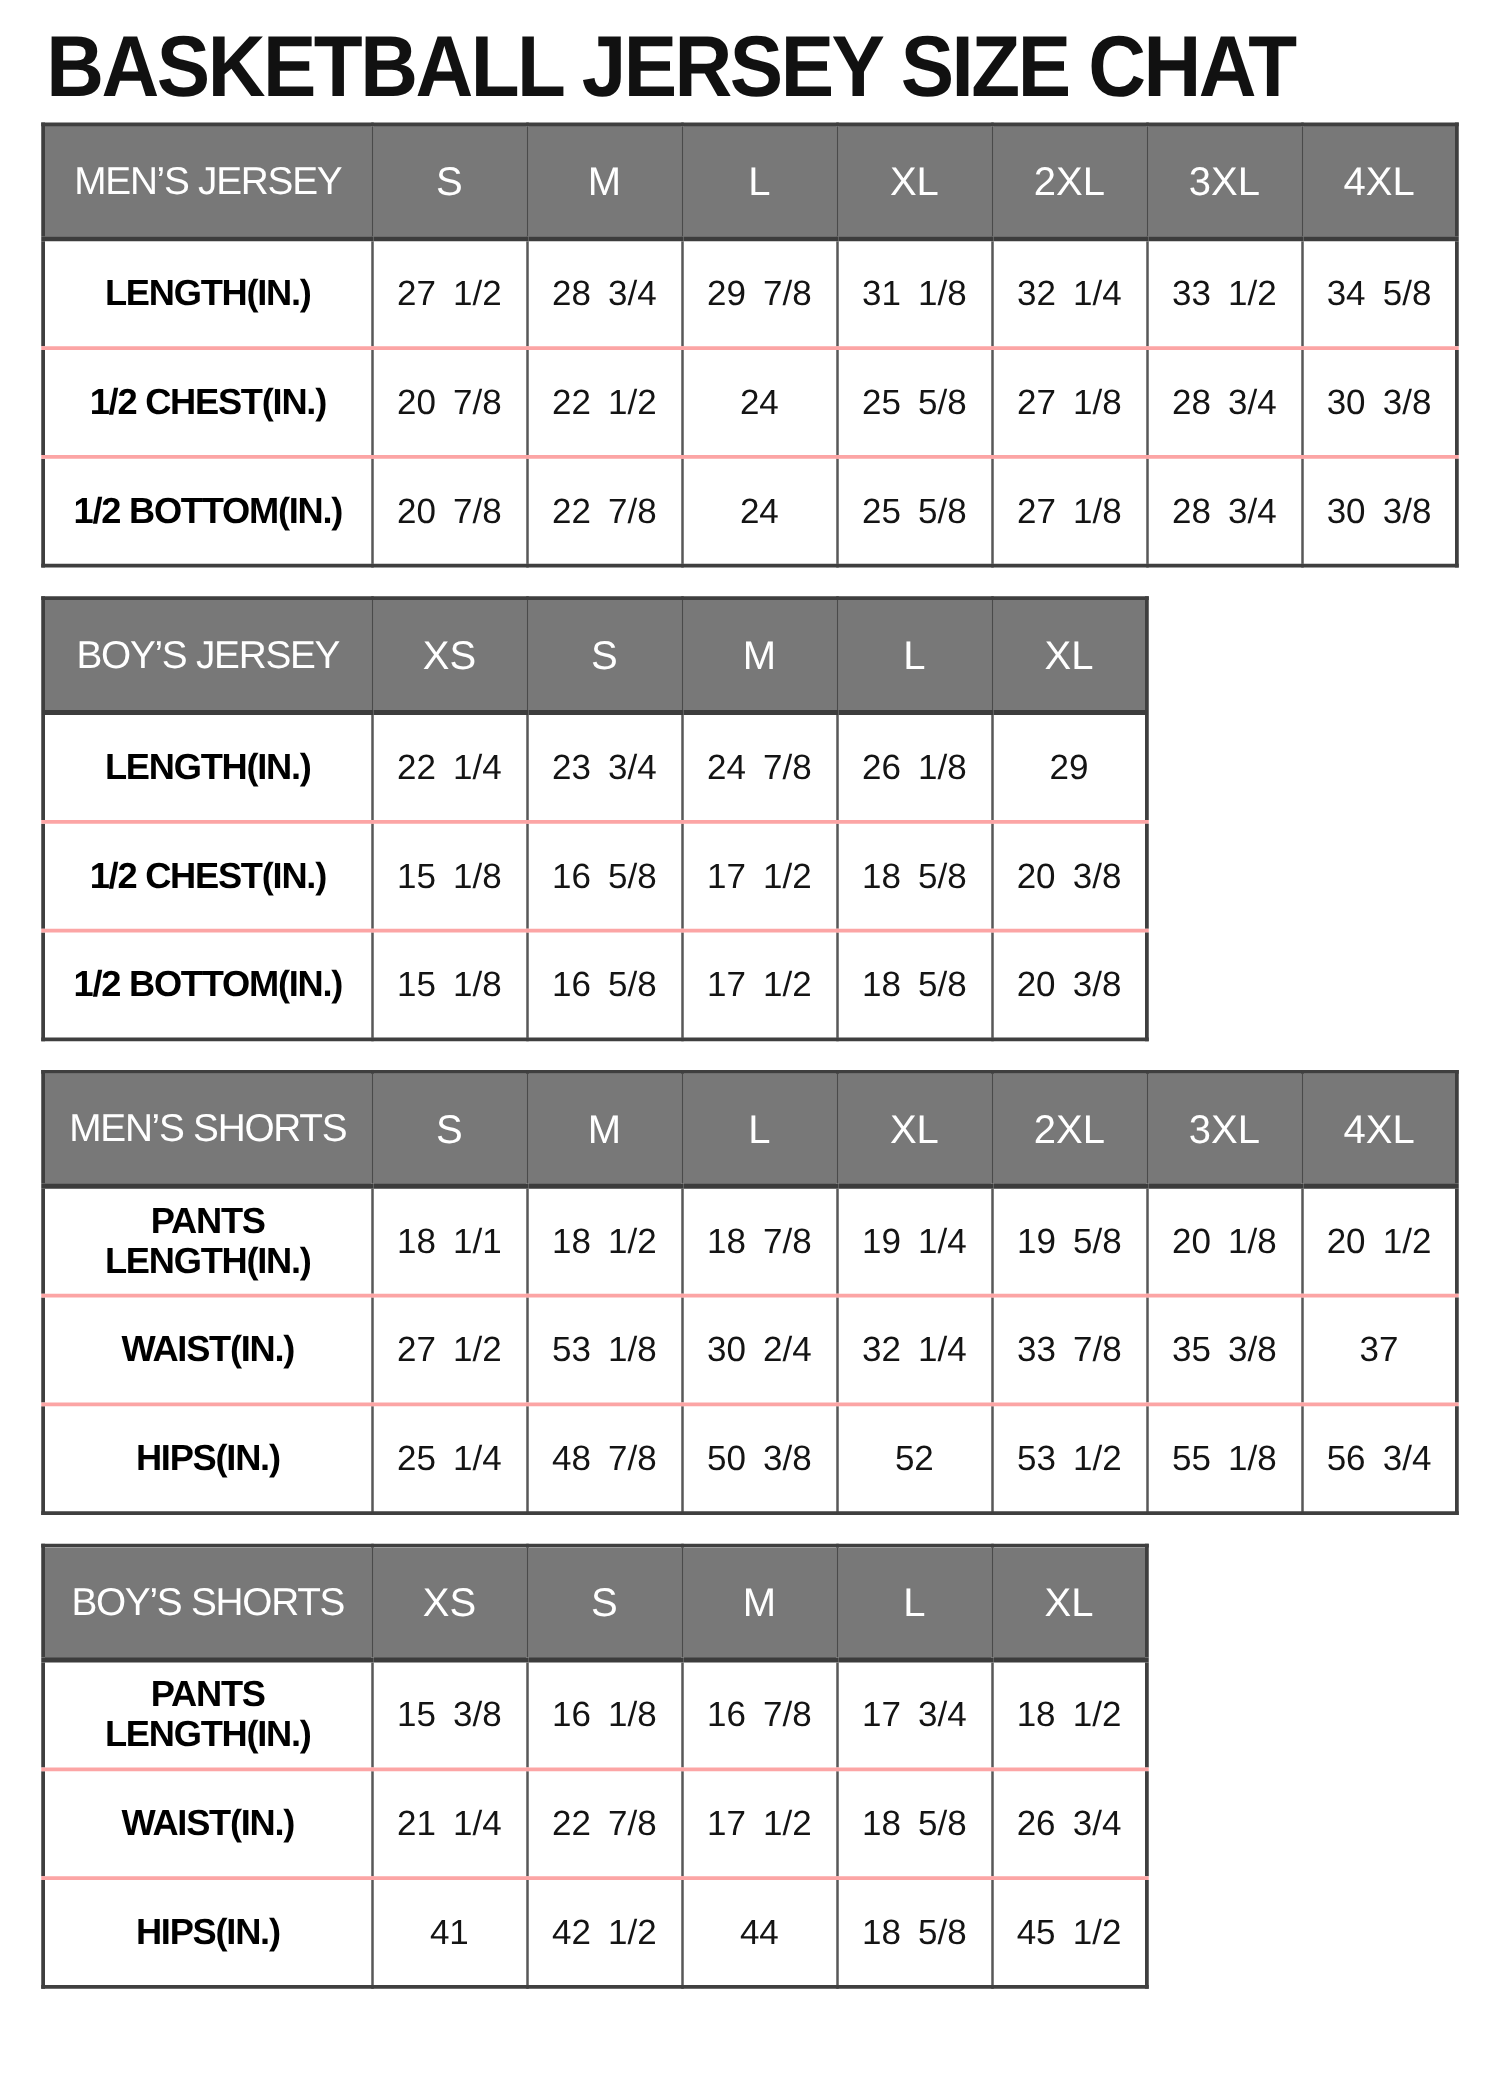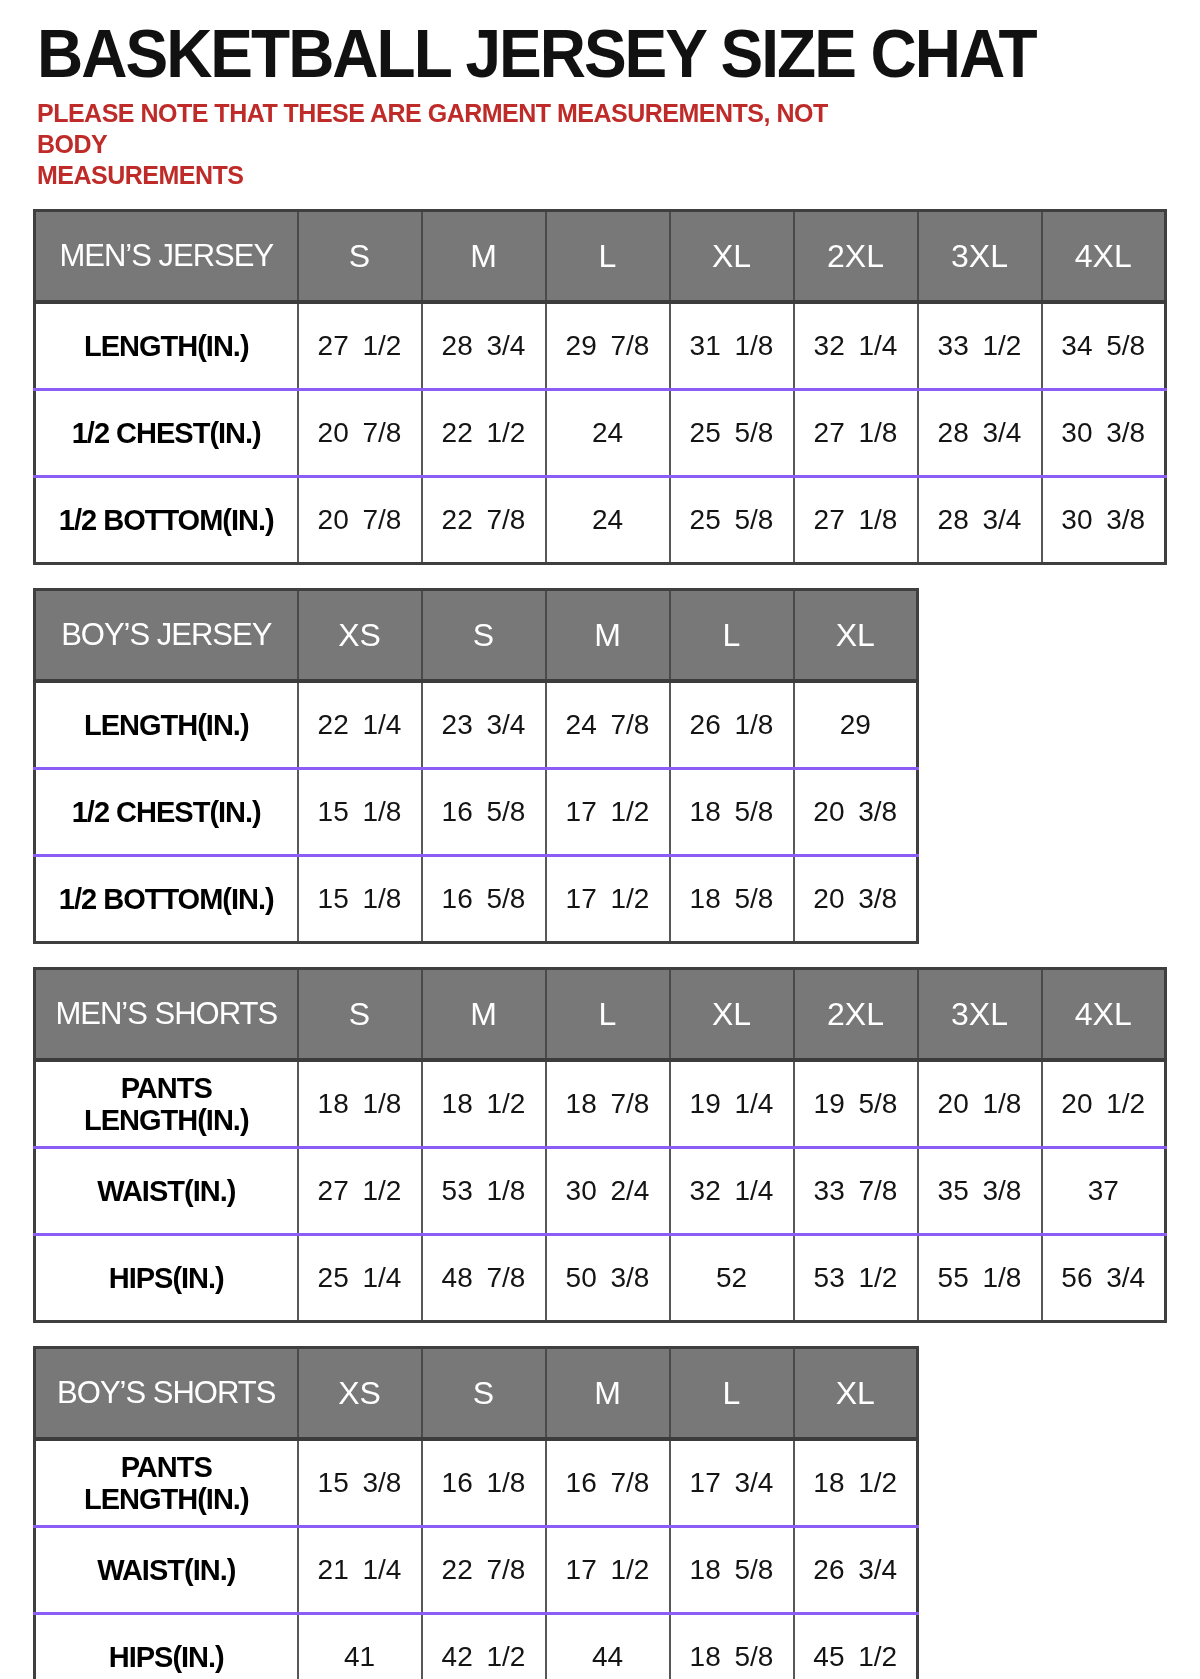--- a/index.html
+++ b/index.html
@@ -79,30 +79,28 @@
   }
   table.size-table tbody td.val {
     background: #ffffff;
     color: #141414;
     font-size: 28px;
     font-weight: normal;
     word-spacing: 6px;
     height: 84px;
   }
   table.size-table tbody tr {
-    border-top: 3px solid #8b5cf6;
+    border-top: 3px solid #fca5a5;
   }
 </style>
 </head>
 <body>
 
 <div class="page">
   <h1 class="title">BASKETBALL JERSEY SIZE CHAT</h1>
-  <p class="note top">PLEASE NOTE THAT THESE ARE GARMENT MEASUREMENTS, NOT BODY
-MEASUREMENTS</p>
   <div id="tables-host">
       <table class="size-table">
         <colgroup>
           <col style="width: 263px;">
           <col style="width: 124px;">
           <col style="width: 124px;">
           <col style="width: 124px;">
           <col style="width: 124px;">
           <col style="width: 124px;">
           <col style="width: 124px;">
@@ -219,21 +217,21 @@
             <th>XL</th>
             <th>2XL</th>
             <th>3XL</th>
             <th>4XL</th>
           </tr>
         </thead>
         <tbody>
           <tr>
             <th class="row-label">PANTS
 LENGTH(IN.)</th>
-            <td class="val">18 1/8</td>
+            <td class="val">18 1/1</td>
             <td class="val">18 1/2</td>
             <td class="val">18 7/8</td>
             <td class="val">19 1/4</td>
             <td class="val">19 5/8</td>
             <td class="val">20 1/8</td>
             <td class="val">20 1/2</td>
           </tr>
           <tr>
             <th class="row-label">WAIST(IN.)</th>
             <td class="val">27 1/2</td>

